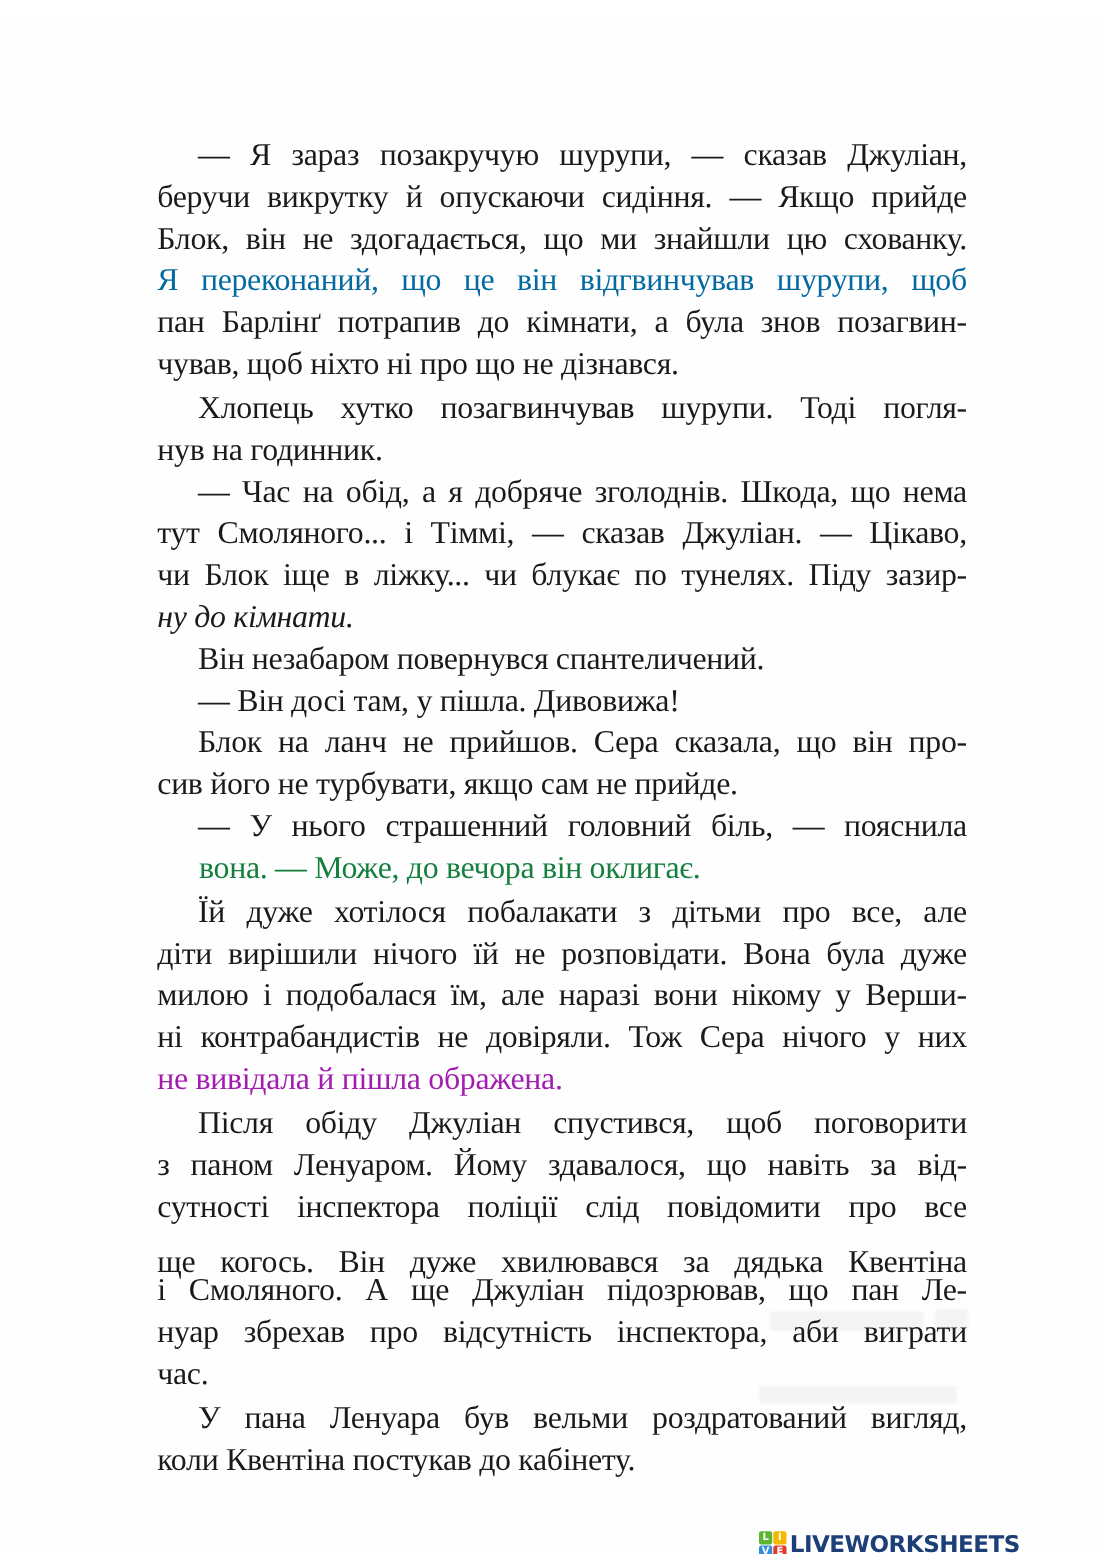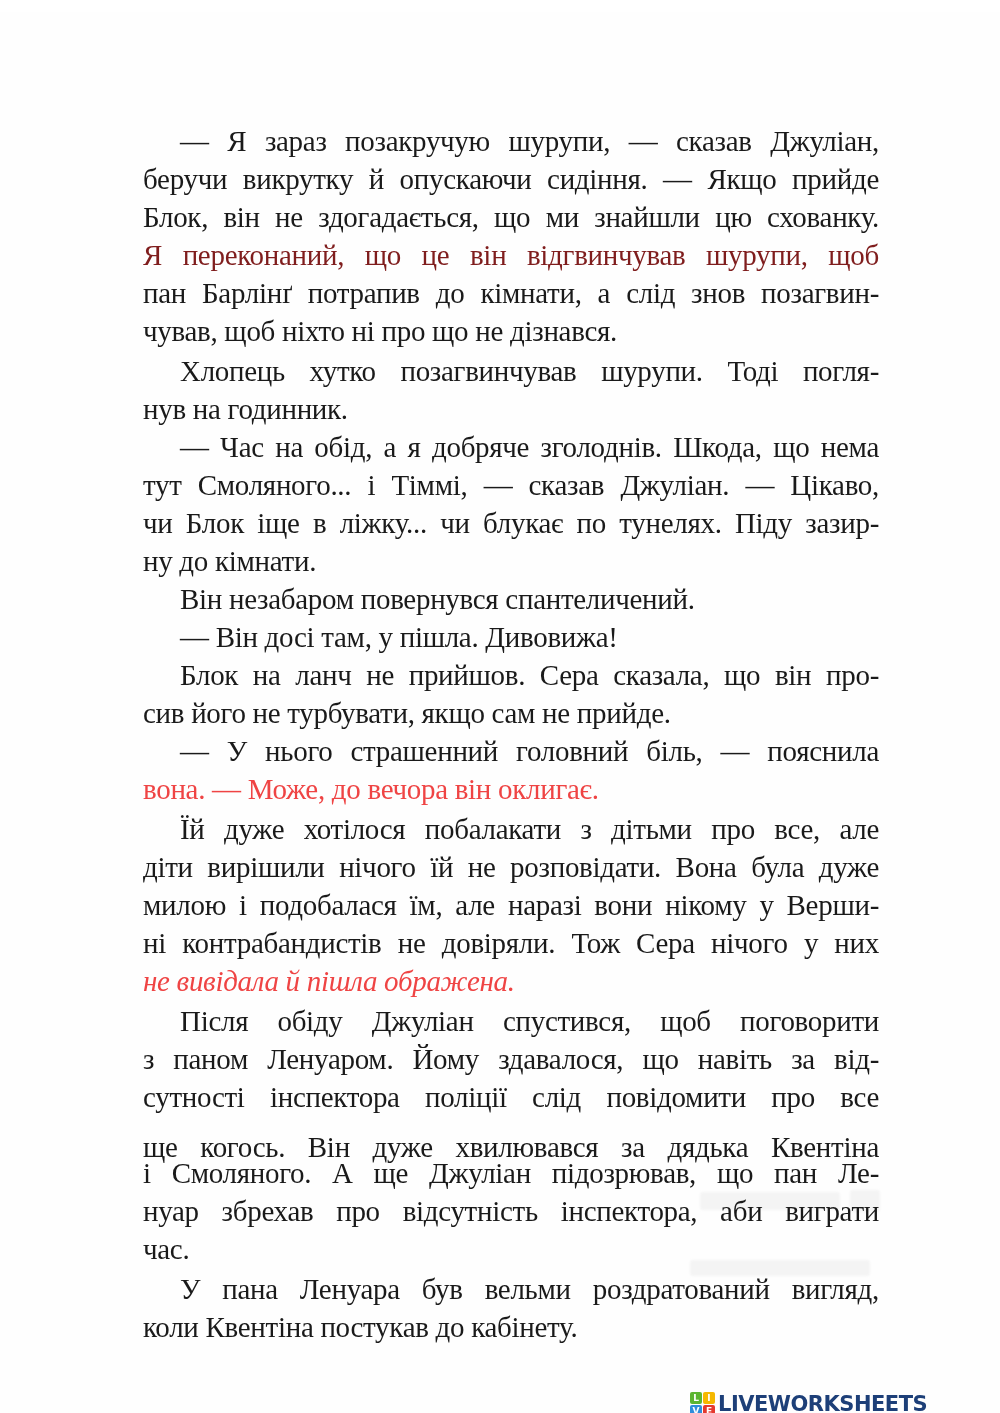--- a/index.html
+++ b/index.html
@@ -93,40 +93,40 @@
 <div class="page" style="background: rgb(254, 254, 254);">
 
   <div class="bleed" style="left:850px; top:1178px; width:30px; height:22px;"></div>
   <div class="bleed" style="left:700px; top:1180px; width:140px; height:18px;"></div>
   <div class="bleed" style="left:690px; top:1248px; width:180px; height:16px;"></div>
 
   <div class="text-block" id="text-block">
     <div class="line indent" style="top: 0px; color: rgb(26, 26, 26);">— Я зараз позакручую шурупи, — сказав Джуліан,</div>
     <div class="line" style="top: 38px; color: rgb(26, 26, 26);">беручи викрутку й опускаючи сидіння. — Якщо прийде</div>
     <div class="line" style="top: 76px; color: rgb(26, 26, 26);">Блок, він не здогадається, що ми знайшли цю схованку.</div>
-    <div class="line" style="top: 114px; color: #7f1d1d;">Я переконаний, що це він відгвинчував шурупи, щоб</div>
-    <div class="line" style="top: 152px; color: rgb(26, 26, 26);">пан Барлінґ потрапив до кімнати, а слід знов позагвин-</div>
+    <div class="line" style="top: 114px; color: #0369a1;">Я переконаний, що це він відгвинчував шурупи, щоб</div>
+    <div class="line" style="top: 152px; color: rgb(26, 26, 26);">пан Барлінґ потрапив до кімнати, а була знов позагвин-</div>
     <div class="line last" style="top: 190px; color: rgb(26, 26, 26);">чував, щоб ніхто ні про що не дізнався.</div>
     <div class="line indent" style="top: 230px; color: rgb(26, 26, 26);">Хлопець хутко позагвинчував шурупи. Тоді погля-</div>
     <div class="line last" style="top: 268px; color: rgb(26, 26, 26);">нув на годинник.</div>
     <div class="line indent" style="top: 306px; color: rgb(26, 26, 26);">— Час на обід, а я добряче зголоднів. Шкода, що нема</div>
     <div class="line" style="top: 344px; color: rgb(26, 26, 26);">тут Смоляного... і Тіммі, — сказав Джуліан. — Цікаво,</div>
     <div class="line" style="top: 382px; color: rgb(26, 26, 26);">чи Блок іще в ліжку... чи блукає по тунелях. Піду зазир-</div>
-    <div class="line last" style="top: 420px; color: rgb(26, 26, 26);">ну до кімнати.</div>
+    <div class="line last" style="top: 420px; color: rgb(26, 26, 26); font-style: italic;">ну до кімнати.</div>
     <div class="line indent last" style="top: 458px; color: rgb(26, 26, 26);">Він незабаром повернувся спантеличений.</div>
     <div class="line indent last" style="top: 496px; color: rgb(26, 26, 26);">— Він досі там, у пішла. Дивовижа!</div>
     <div class="line indent" style="top: 534px; color: rgb(26, 26, 26);">Блок на ланч не прийшов. Сера сказала, що він про-</div>
     <div class="line last" style="top: 572px; color: rgb(26, 26, 26);">сив його не турбувати, якщо сам не прийде.</div>
     <div class="line indent" style="top: 610px; color: rgb(26, 26, 26);">— У нього страшенний головний біль, — пояснила</div>
-    <div class="line last" style="top: 648px; color: #ef4444;">вона. — Може, до вечора він оклигає.</div>
+    <div class="line last" style="top: 648px; color: #15803d; margin-left: 38px;">вона. — Може, до вечора він оклигає.</div>
     <div class="line indent" style="top: 688px; color: rgb(26, 26, 26);">Їй дуже хотілося побалакати з дітьми про все, але</div>
     <div class="line" style="top: 726px; color: rgb(26, 26, 26);">діти вирішили нічого їй не розповідати. Вона була дуже</div>
     <div class="line" style="top: 764px; color: rgb(26, 26, 26);">милою і подобалася їм, але наразі вони нікому у Верши-</div>
     <div class="line" style="top: 802px; color: rgb(26, 26, 26);">ні контрабандистів не довіряли. Тож Сера нічого у них</div>
-    <div class="line last" style="top: 840px; color: #ef4444; font-style: italic;">не вивідала й пішла ображена.</div>
+    <div class="line last" style="top: 840px; color: #a21caf;">не вивідала й пішла ображена.</div>
     <div class="line indent" style="top: 880px; color: rgb(26, 26, 26);">Після обіду Джуліан спустився, щоб поговорити</div>
     <div class="line" style="top: 918px; color: rgb(26, 26, 26);">з паном Ленуаром. Йому здавалося, що навіть за від-</div>
     <div class="line" style="top: 956px; color: rgb(26, 26, 26);">сутності інспектора поліції слід повідомити про все</div>
     <div class="line" style="top: 994px; color: rgb(26, 26, 26); margin-top: 12px;">ще когось. Він дуже хвилювався за дядька Квентіна</div>
     <div class="line" style="top: 1032px; color: rgb(26, 26, 26);">і Смоляного. А ще Джуліан підозрював, що пан Ле-</div>
     <div class="line" style="top: 1070px; color: rgb(26, 26, 26);">нуар збрехав про відсутність інспектора, аби виграти</div>
     <div class="line last" style="top: 1108px; color: rgb(26, 26, 26);">час.</div>
     <div class="line indent" style="top: 1148px; color: rgb(26, 26, 26);">У пана Ленуара був вельми роздратований вигляд,</div>
     <div class="line last" style="top: 1186px; color: rgb(26, 26, 26);">коли Квентіна постукав до кабінету.</div>
   </div>

